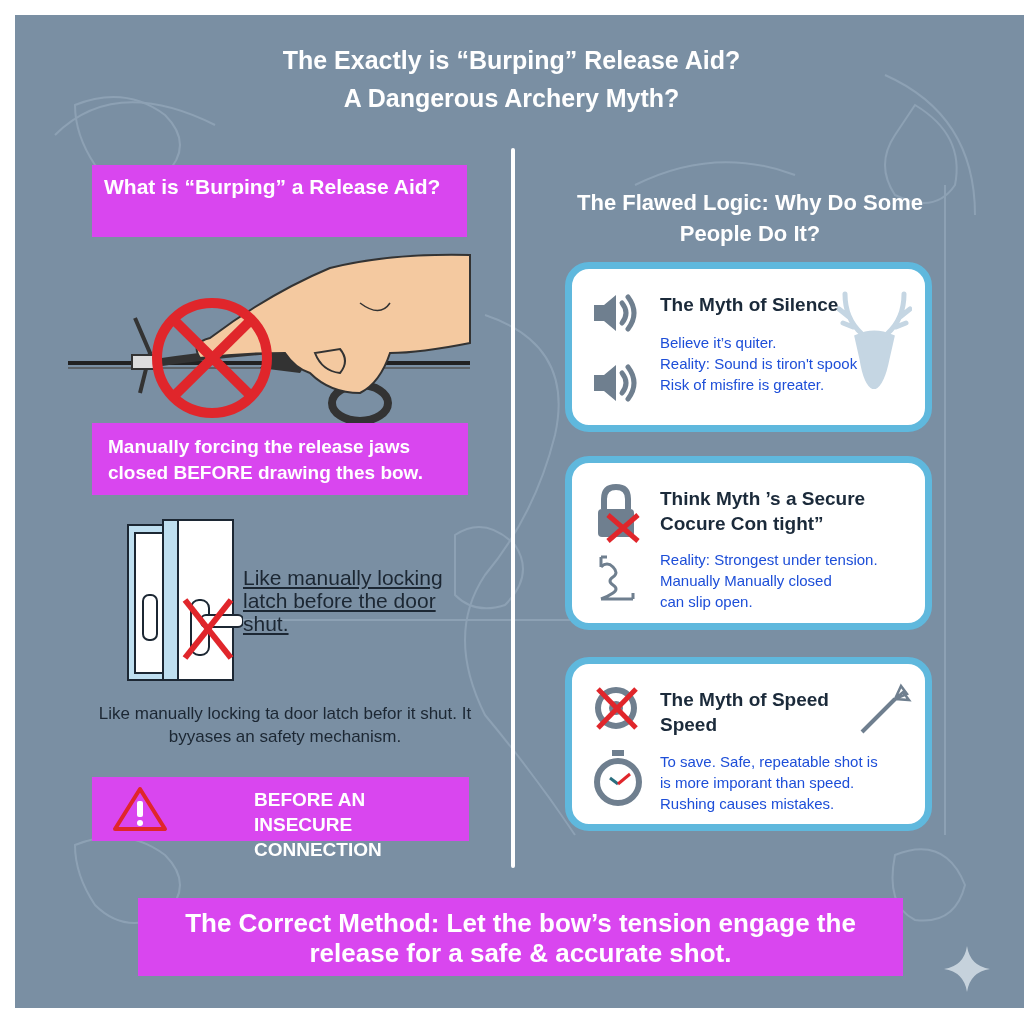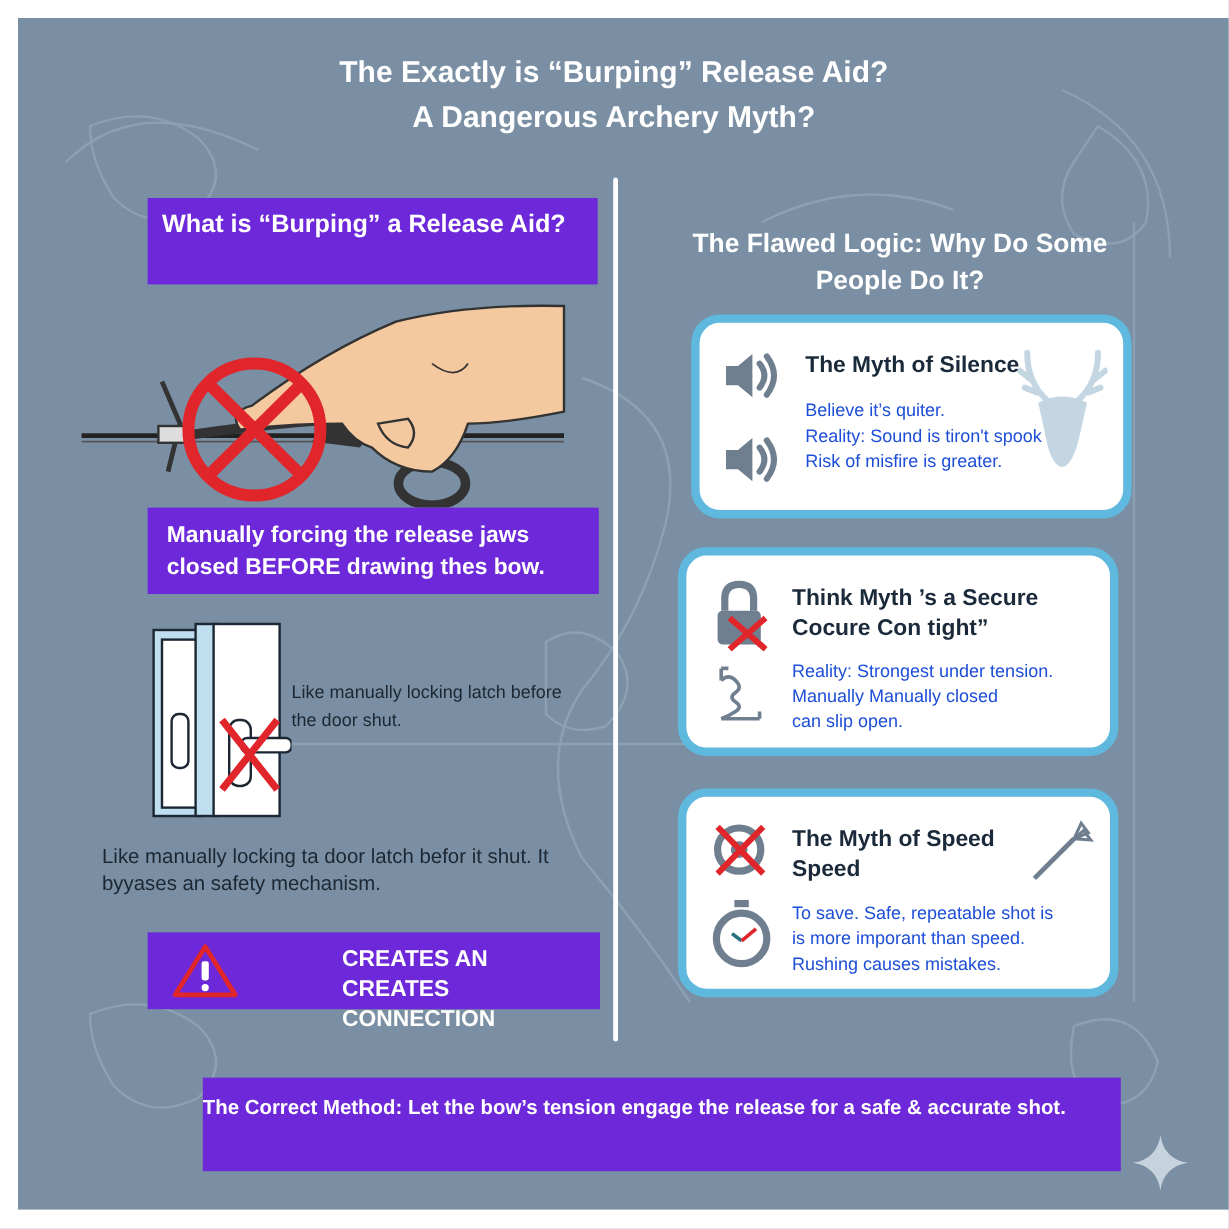--- a/index.html
+++ b/index.html
@@ -17,66 +17,66 @@
   .bg-art { position: absolute; left: 0; top: 0; width: 993px; height: 993px; pointer-events: none; }
   .title {
     position: absolute; left: 0; top: 26px; width: 993px; text-align: center;
     color: #ffffff; font-size: 25px; font-weight: bold; line-height: 38px;
   }
   .divider {
     position: absolute; left: 496px; top: 133px; width: 4px; height: 720px;
     background: #ffffff; border-radius: 2px;
   }
   .dark-box {
-    position: absolute; background: #6d28d9; color: #ffffff; margin-left: 31px;
+    position: absolute; background: #d946ef; color: #ffffff;
   }
   .left-heading { left: 77px; top: 150px; width: 375px; height: 72px; }
   .left-heading span {
     position: absolute; left: 12px; top: 10px; font-size: 21px; font-weight: bold;
   }
   .hand-illu { position: absolute; left: 45px; top: 228px; width: 420px; height: 180px; }
   .def-box { left: 77px; top: 408px; width: 376px; height: 72px; }
   .def-box span {
     position: absolute; left: 16px; top: 11px; width: 350px;
     font-size: 19px; font-weight: bold; line-height: 26px;
   }
   .door-illu { position: absolute; left: 108px; top: 500px; width: 120px; height: 170px; }
   .door-caption {
     position: absolute; left: 228px; top: 551px; width: 240px;
-    font-size: 15px; line-height: 23px; color: #1c2733;
+    font-size: 21px; line-height: 23px; color: #1c2733; text-decoration: underline;
   }
   .analogy {
-    position: absolute; left: 70px; top: 687px; width: 400px; 
+    position: absolute; left: 70px; top: 687px; width: 400px; text-align: center;
     font-size: 17px; line-height: 23px; color: #1c2733;
   }
   .warn-box { left: 77px; top: 762px; width: 377px; height: 64px; }
   .warn-box .warn-icon { position: absolute; left: 20px; top: 8px; width: 56px; height: 48px; }
   .warn-box span {
     position: absolute; left: 162px; top: 10px; width: 210px;
     font-size: 19px; font-weight: bold; line-height: 25px;
   }
   .right-heading {
     position: absolute; left: 525px; top: 172px; width: 420px; text-align: center;
     color: #ffffff; font-size: 22px; font-weight: bold; line-height: 31px;
   }
   .card {
     position: absolute; left: 550px; width: 353px;
     background: #ffffff; border: 7px solid #5fb8dd; border-radius: 24px;
     color: #1c2733;
   }
   .card .ctitle { position: absolute; left: 88px; font-size: 19px; font-weight: bold; line-height: 25px; color: #1b2a3a; }
   .card .cbody { position: absolute; left: 88px; font-size: 15px; line-height: 21px; color: #1d4ed8; }
   .card svg { position: absolute; }
-  .card1 { top: 247px; height: 156px; margin-left: 11px; }
+  .card1 { top: 247px; height: 156px; }
   .card2 { top: 441px; height: 160px; }
   .card3 { top: 642px; height: 160px; }
   .bottom-box { left: 123px; top: 883px; width: 765px; height: 78px; }
   .bottom-box span {
-    position: absolute; left: 0; top: 10px; width: 765px; 
-    font-size: 17px; font-weight: bold; line-height: 30px;
+    position: absolute; left: 0; top: 10px; width: 765px; text-align: center;
+    font-size: 26px; font-weight: bold; line-height: 30px;
   }
   .sparkle { position: absolute; left: 927px; top: 929px; width: 50px; height: 50px; }
 </style>
 </head>
 <body>
 
 <div class="panel">
 
   <svg class="bg-art" viewBox="0 0 993 993">
     <g fill="none" stroke="#9db0c2" stroke-width="2" opacity="0.55">
@@ -140,21 +140,21 @@
   <div class="door-caption">Like manually locking latch before the door shut.</div>
 
   <div class="analogy">Like manually locking ta door latch befor it shut. It byyases an safety mechanism.</div>
 
   <div class="dark-box warn-box">
     <svg class="warn-icon" viewBox="0 0 56 48">
       <path d="M28 4 L53 44 L3 44 Z" fill="none" stroke="#e0262b" stroke-width="4" stroke-linejoin="round"></path>
       <rect x="25" y="16" width="6" height="16" rx="2" fill="#ffffff"></rect>
       <circle cx="28" cy="38" r="3" fill="#ffffff"></circle>
     </svg>
-    <span>CREATES AN CREATES CONNECTION</span>
+    <span>BEFORE AN INSECURE CONNECTION</span>
   </div>
 
   <div class="right-heading">The Flawed Logic: Why Do Some People Do It?</div>
 
   <div class="card card1">
     <svg style="left:18px;top:22px;width:50px;height:44px" viewBox="0 0 50 44">
       <path d="M4 14 L14 14 L26 4 L26 40 L14 30 L4 30 Z" fill="#6f7f8f"></path>
       <path d="M32 12 Q40 22 32 32" stroke="#6f7f8f" stroke-width="5" fill="none" stroke-linecap="round"></path>
       <path d="M38 6 Q50 22 38 38" stroke="#6f7f8f" stroke-width="5" fill="none" stroke-linecap="round"></path>
     </svg>

